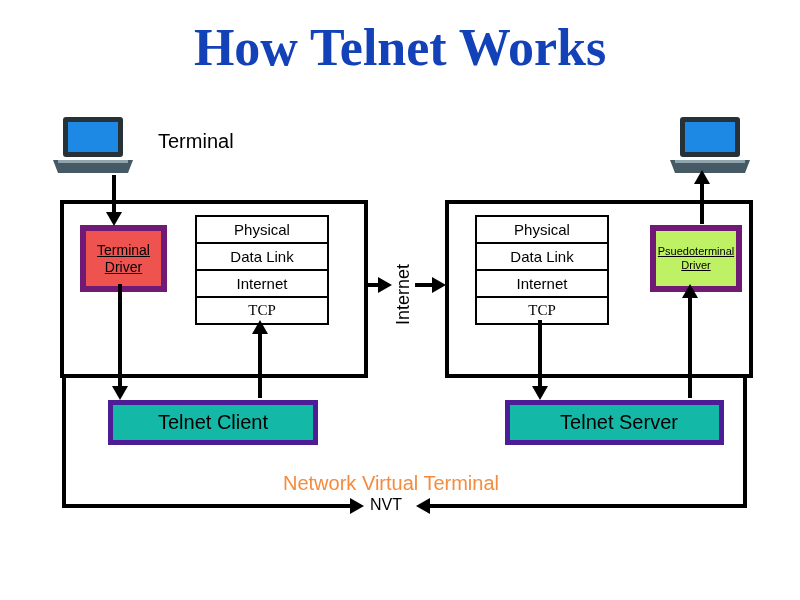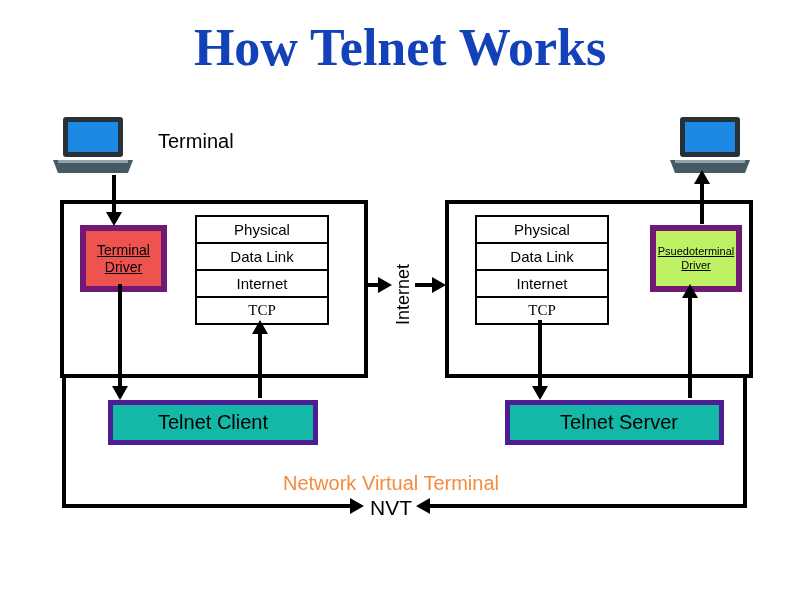--- a/index.html
+++ b/index.html
@@ -9,21 +9,21 @@
   .big-box{position:absolute;border:4px solid #000;background:#fff;}
   .driver{position:absolute;border:6px solid #701a75;display:flex;align-items:center;justify-content:center;text-align:center;font-size:14px;line-height:1.2;text-decoration:underline;}
   .driver.red{background:#ef5350;}
   .driver.brightred{background:#bef264;color:#000;}
   .stack{position:absolute;border:2px solid #000;background:#fff;}
   .stack .layer{border-bottom:2px solid #000;text-align:center;font-size:15px;padding:4px 0;}
   .stack .layer:last-child{border-bottom:none;font-family:Liberation Serif, serif;}
   .telnet{position:absolute;background:#14b8a6;border:5px solid #4c1d95;display:flex;align-items:center;justify-content:center;font-size:20px;}
   .internet{position:absolute;font-size:18px;transform:rotate(-90deg);transform-origin:left top;}
   .nvt-label{position:absolute;color:#f58b3c;font-size:20px;}
-  .nvt-small{position:absolute;font-size:21px;color:#000;}
+  .nvt-small{position:absolute;font-size:16px;color:#000;}
   svg.laptop{position:absolute;}
   .hline{position:absolute;background:#000;height:4px;}
   .vline{position:absolute;background:#000;width:4px;}
   .ah{position:absolute;width:0;height:0;}
   .ah.down{border-left:8px solid transparent;border-right:8px solid transparent;border-top:14px solid #000;}
   .ah.up{border-left:8px solid transparent;border-right:8px solid transparent;border-bottom:14px solid #000;}
   .ah.right{border-top:8px solid transparent;border-bottom:8px solid transparent;border-left:14px solid #000;}
   .ah.left{border-top:8px solid transparent;border-bottom:8px solid transparent;border-right:14px solid #000;}
 </style>
 </head>

